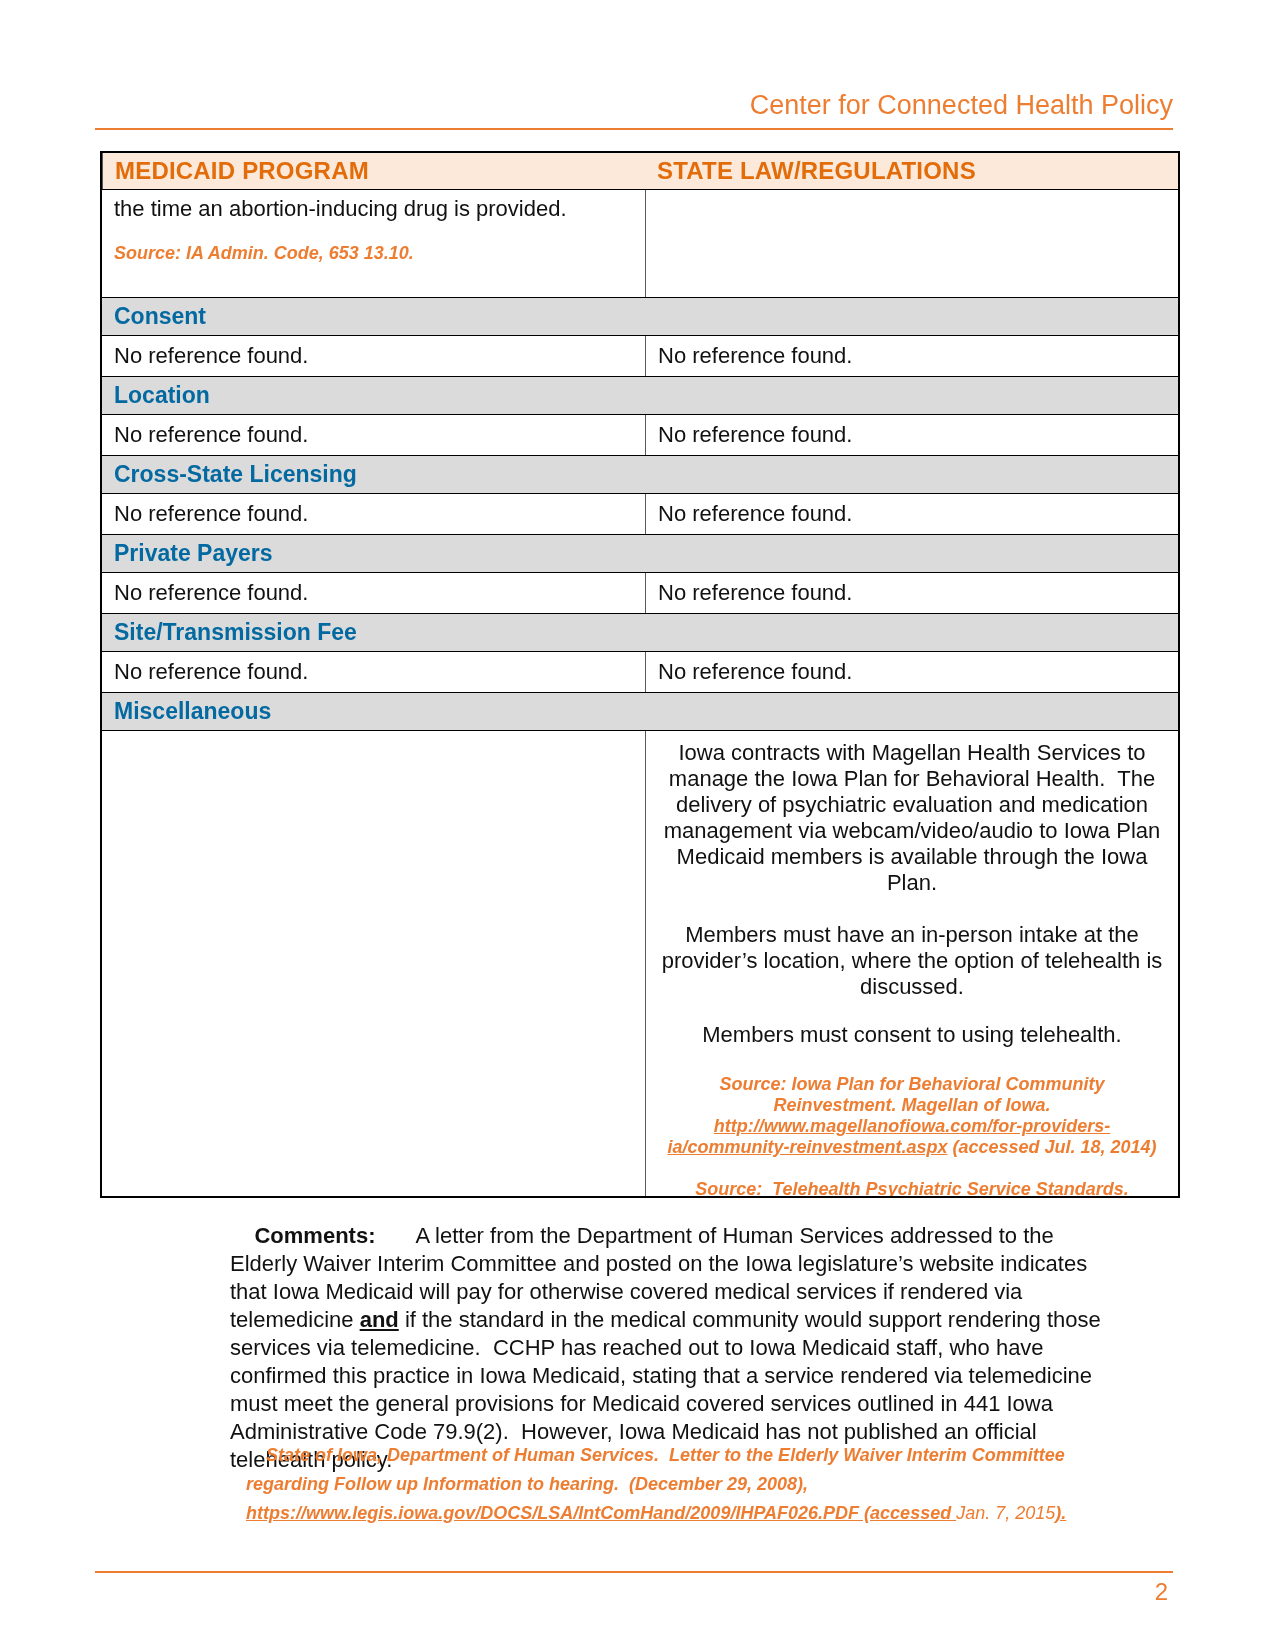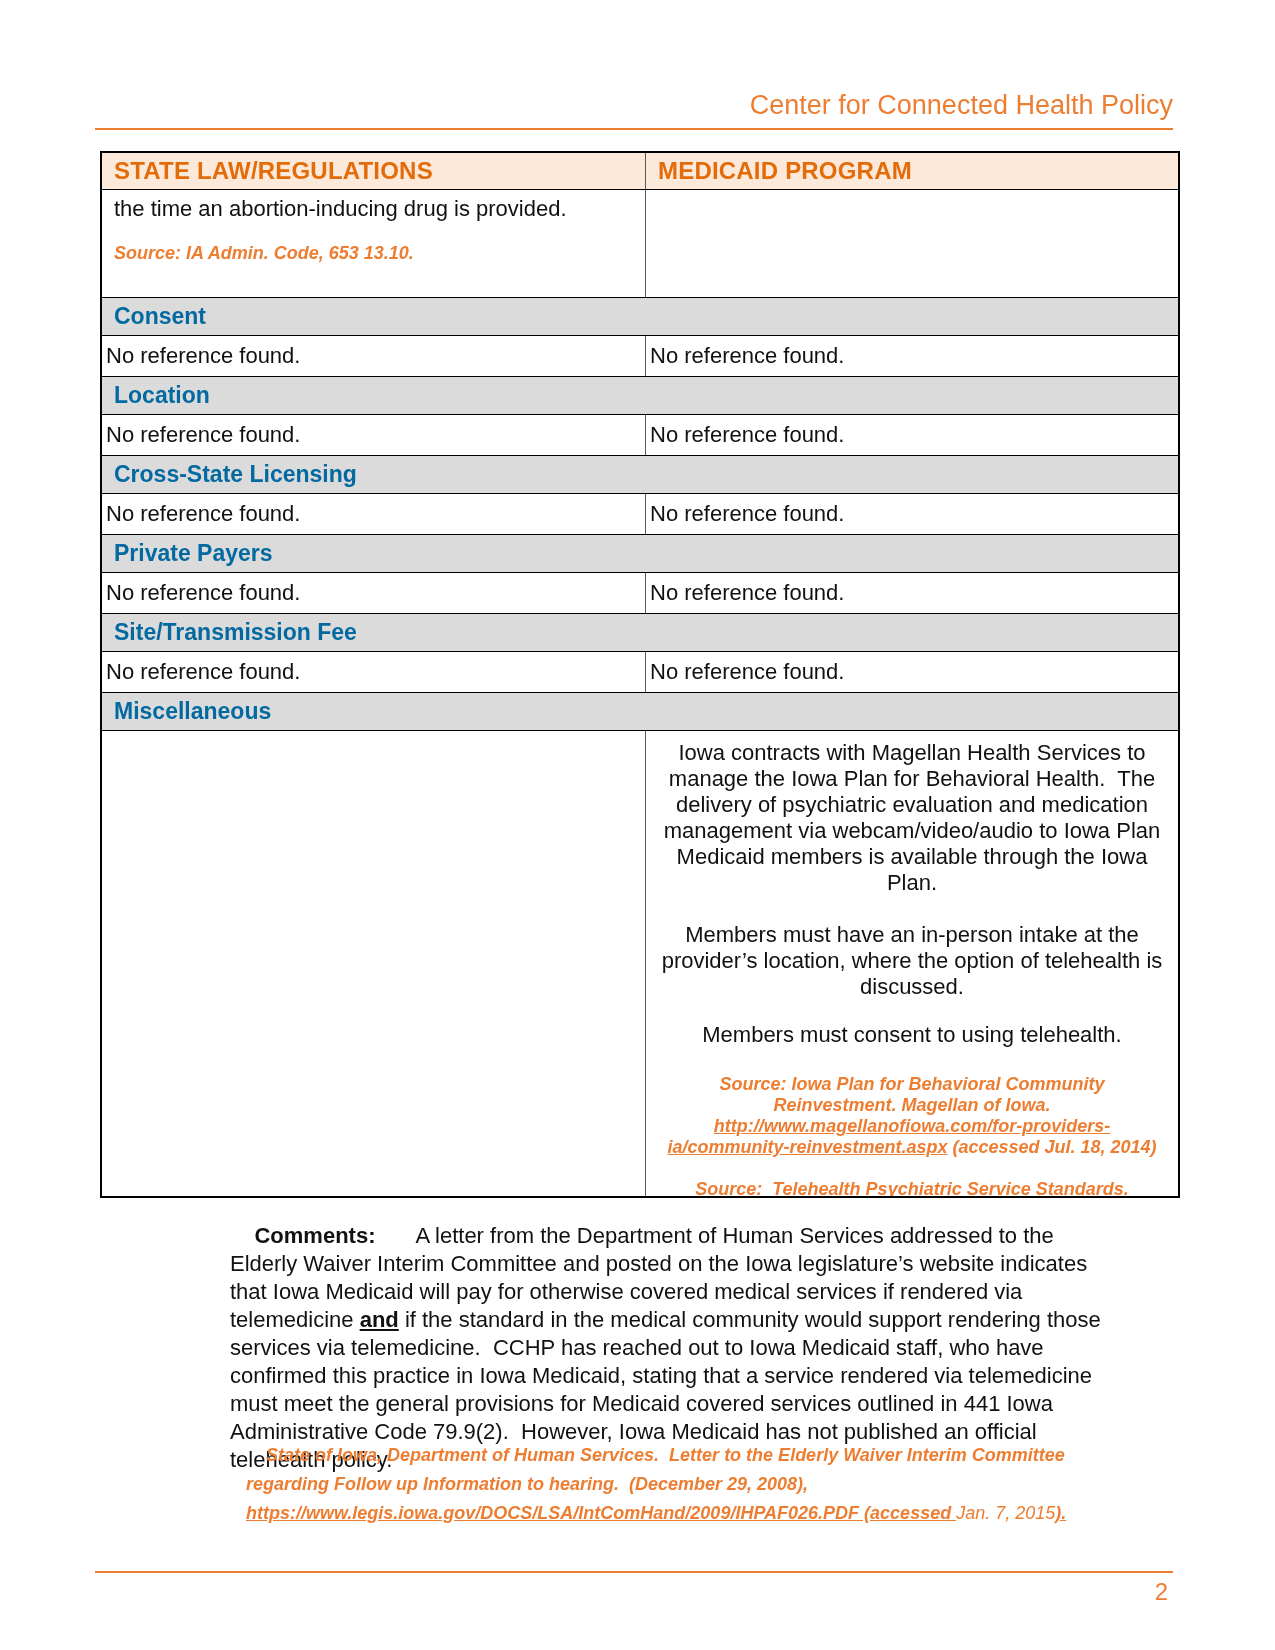--- a/index.html
+++ b/index.html
@@ -78,21 +78,21 @@
     line-height: 21px;
     font-weight: bold;
     font-style: italic;
     color: #ED7D31;
     white-space: pre-wrap;
     overflow-wrap: anywhere;
   }
   .cont-row .src { margin-top: 21px; }
 
   .nrf-row { height: 41px; }
-  .nrf-row .cell { padding: 7px 4px; }
+  .nrf-row .cell { padding: 7px 12px; }
 
   .misc-row { height: 466px; text-align: center; }
   .misc-row .cell { padding: 9px 12px; }
   .misc-row .body-text { margin-bottom: 26px; }
   .misc-row .body-text.tight { margin-bottom: 22px; }
   .misc-row .src { margin-bottom: 21px; }
   .misc-row .src:last-child { margin-bottom: 0; }
 
   .comments {
     position: absolute;
@@ -126,22 +126,22 @@
 <body>
 
 <div class="page">
 
   <div class="doc-title">Center for Connected Health Policy</div>
   <div class="header-rule"></div>
 
   <div class="doc-table">
 
     <div class="row two-col thead-row">
+      <div class="cell right th">MEDICAID PROGRAM</div>
       <div class="cell left th">STATE LAW/REGULATIONS</div>
-      <div class="cell right th">MEDICAID PROGRAM</div>
     </div>
 
     <div class="row two-col cont-row">
       <div class="cell left">
         <div class="body-text">the time an abortion-inducing drug is provided.</div>
         <div class="src">Source: IA Admin. Code, 653 13.10.</div>
       </div>
       <div class="cell right"></div>
     </div>
 

